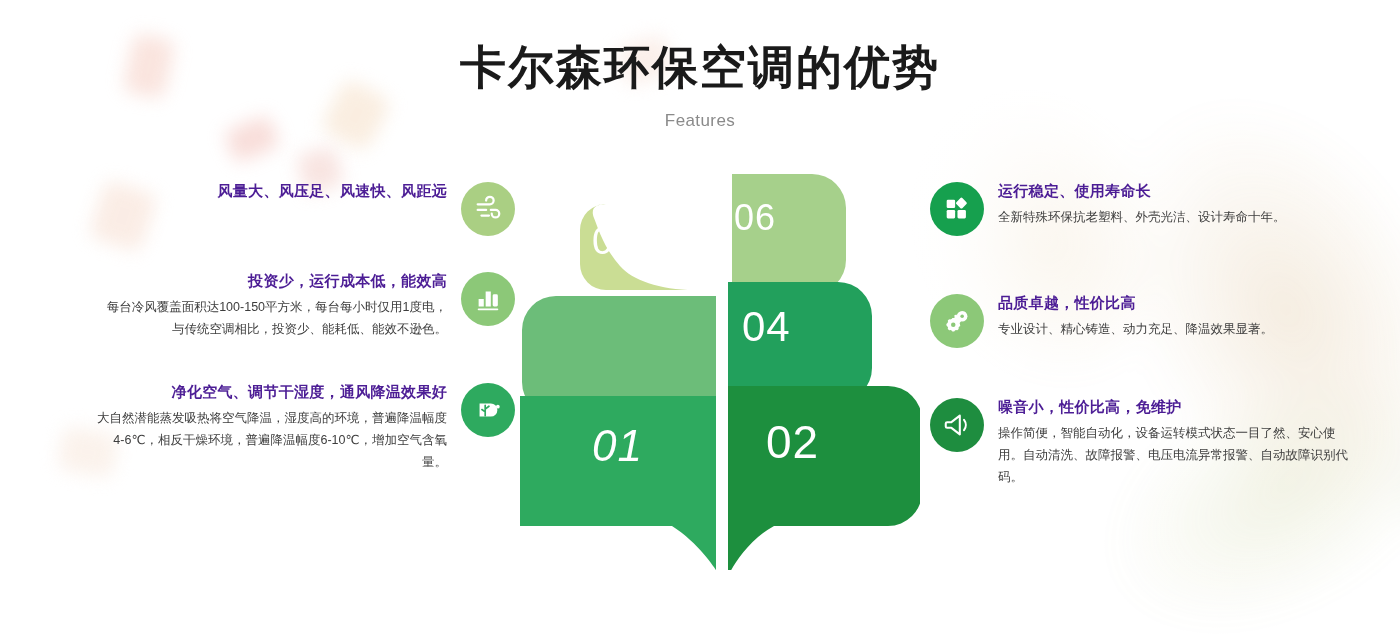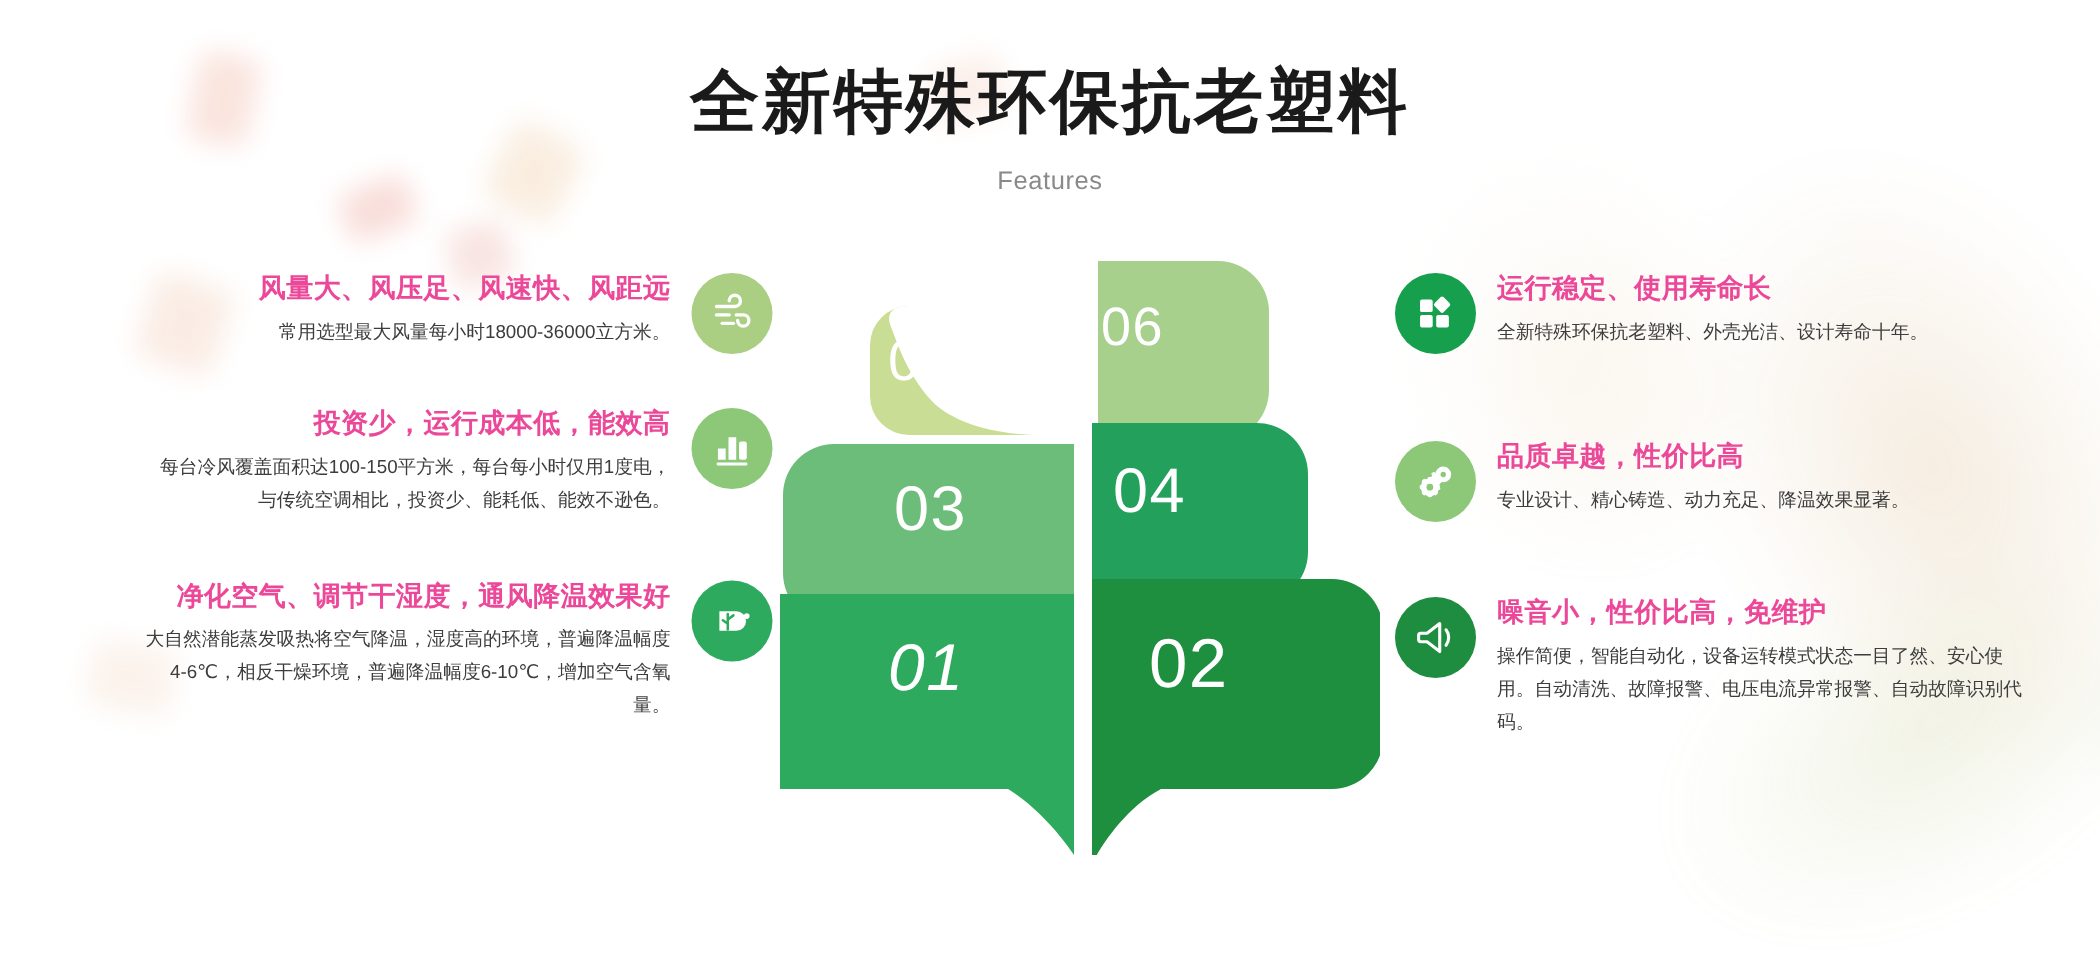--- a/index.html
+++ b/index.html
@@ -101,23 +101,23 @@
     align-items: flex-start;
     margin-bottom: 20px;
   }
   .col-left .feature { flex-direction: row; }
 
   .feature-text { flex: 1 1 auto; }
   .col-left .feature-text  { text-align: right; padding-right: 14px; }
   .col-right .feature-text { text-align: left;  padding-left: 14px;  }
 
   .f-title {
-    font-size: 18px;
+    font-size: 15px;
     font-weight: 700;
-    color: #ec4899;
+    color: #4c1d95;
     line-height: 1.4;
     margin: 0 0 6px 0;
     letter-spacing: .3px;
   }
   .f-desc {
     font-size: 12.5px;
     color: #3d3d3d;
     line-height: 1.75;
     margin: 0;
   }
@@ -168,21 +168,21 @@
     <div class="blob b1"></div>
     <div class="blob b2"></div>
     <div class="blob b3"></div>
     <div class="blob b4"></div>
     <div class="blob b5"></div>
     <div class="blob b6"></div>
     <div class="blob b7"></div>
   </div>
 
   <div class="header">
-    <h1 class="title">全新特殊环保抗老塑料</h1>
+    <h1 class="title">卡尔森环保空调的优势</h1>
     <p class="subtitle">Features</p>
   </div>
 
   <div class="tree">
     <svg width="400" height="400" viewBox="0 0 400 400">
 
       <path fill="#cadd94" d="M 86 34 h 88 v 86 c -34 0 -62 -10 -74 -24 c -16 -18 -22 -38 -26 -48 c -4 -10 2 -14 12 -14 z
                M 86 34 a 26 26 0 0 0 -26 26 v 34 a 26 26 0 0 0 26 26 h 88 V 34 z"></path>
 
       <path fill="#a6d08b" d="M 212 4 h 80 a 34 34 0 0 1 34 34 v 52 a 34 34 0 0 1 -34 34 h -64 c -14 14 -16 28 -16 28 z"></path>
@@ -195,40 +195,36 @@
 
       <path fill="#1d8f3e" d="M 208 216 h 160 a 34 34 0 0 1 34 34 v 72 a 34 34 0 0 1 -34 34 h -114 c -30 16 -46 50 -46 50 z"></path>
     </svg>
 
     <div class="leaf l-left" style="left:72px;  top:28px;  width:104px; height:86px;  font-size:38px;">
       <span>08</span>
     </div>
     <div class="leaf l-right" style="left:214px; top:6px;   width:110px; height:84px;  font-size:36px;">
       <span>06</span>
     </div>
-    <div class="leaf l-left" style="left:76px;  top:126px; width:110px; height:86px;  font-size:42px;">
-      <span>03</span>
-    </div>
     <div class="leaf l-right" style="left:222px; top:114px; width:112px; height:86px;  font-size:42px;">
       <span>04</span>
     </div>
     <div class="leaf l-left" style="left:72px;  top:228px; width:116px; height:96px;  font-size:44px;font-style:italic;">
       <span>01</span>
     </div>
     <div class="leaf l-right" style="left:246px; top:222px; width:120px; height:100px; font-size:46px;">
       <span>02</span>
     </div>
   </div>
 
   <div class="col col-left">
 
     <div class="feature" style="margin-bottom:34px;">
       <div class="feature-text">
         <p class="f-title">风量大、风压足、风速快、风距远</p>
-        <p class="f-desc">常用选型最大风量每小时18000-36000立方米。</p>
       </div>
       <div class="icon-circle" style="background:#aacf83;">
         <svg width="30" height="30" viewBox="0 0 32 32" fill="none" stroke="#ffffff" stroke-width="2.4" stroke-linecap="round">
           <path d="M5 11 h13 a4 4 0 1 0 -4 -4"></path>
           <path d="M5 17 h9"></path>
           <path d="M19 17 h5 a4 4 0 1 1 -4 4"></path>
           <path d="M9 23 h8"></path>
         </svg>
       </div>
     </div>

